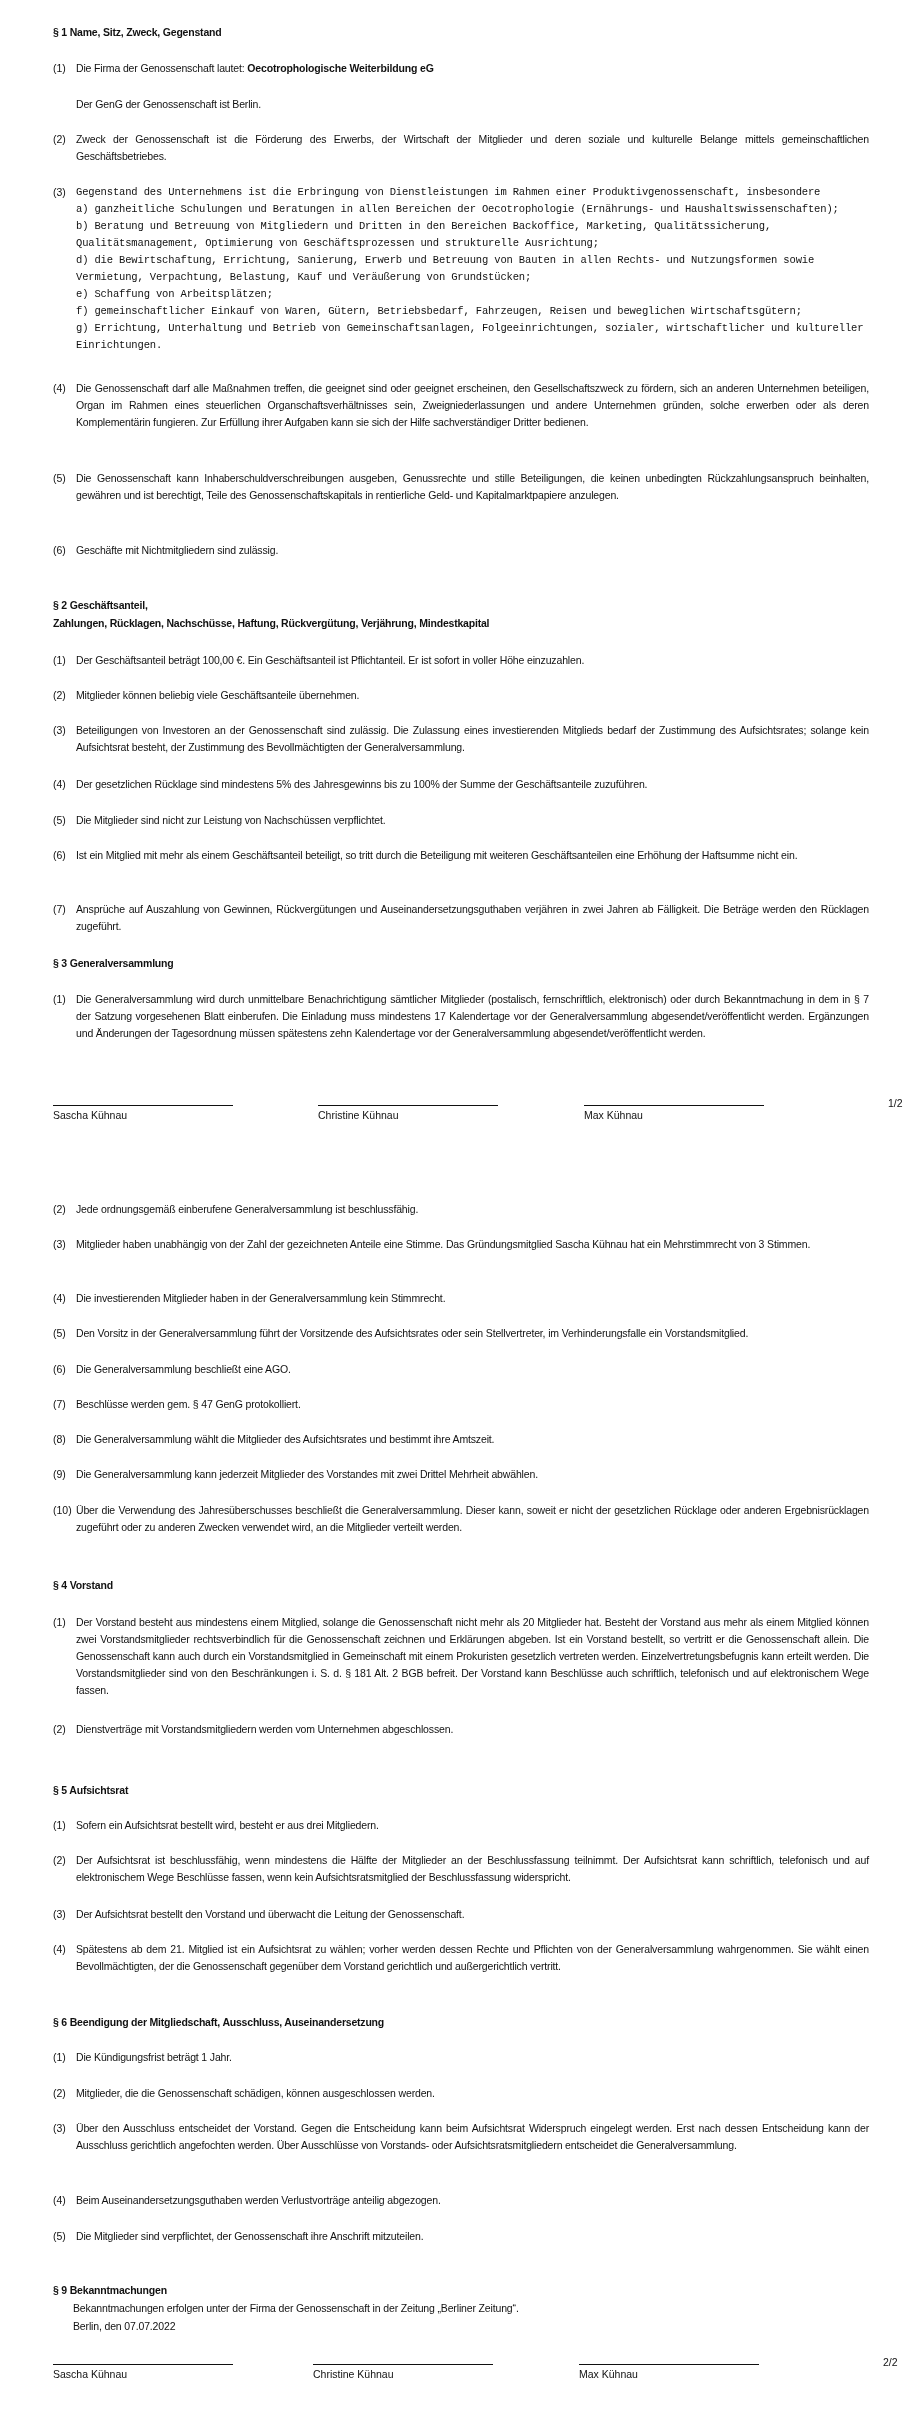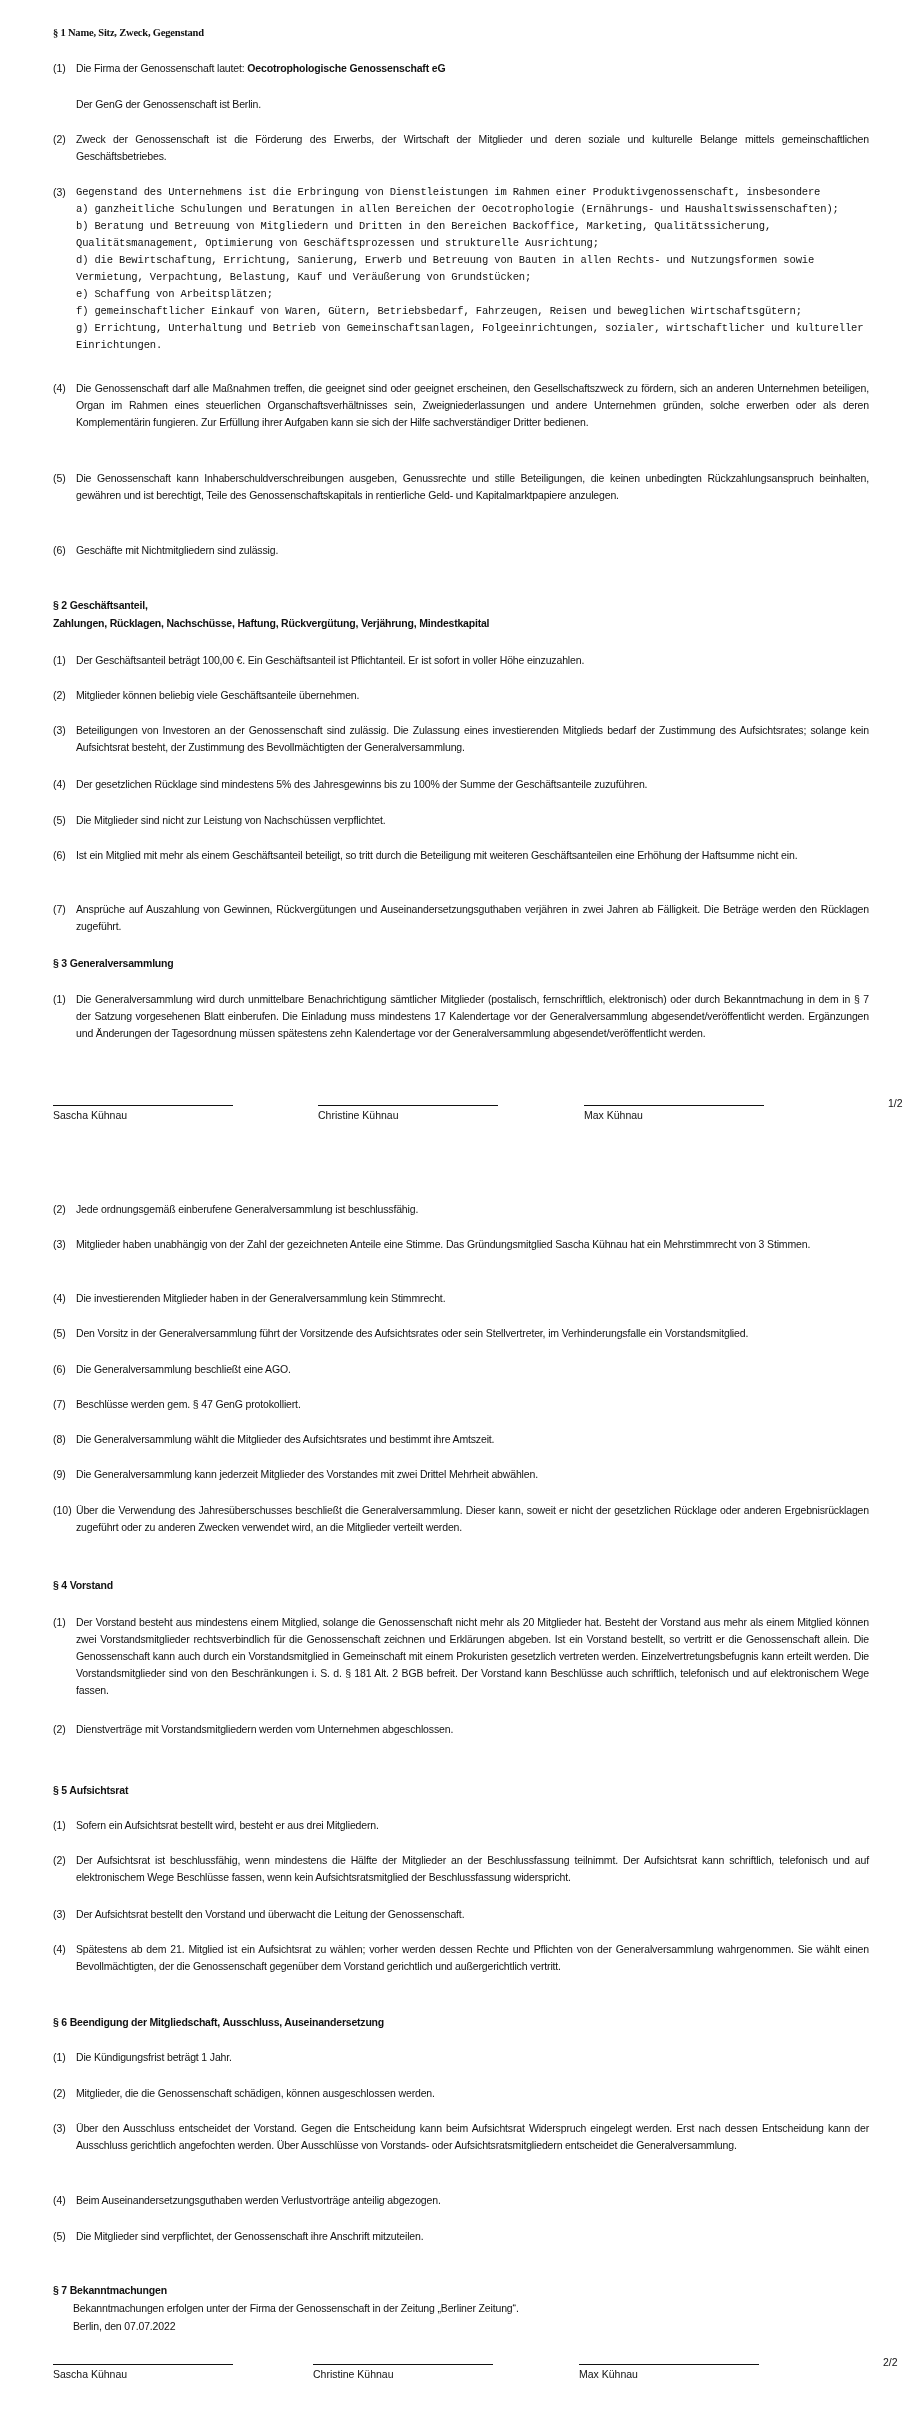--- a/index.html
+++ b/index.html
@@ -22,25 +22,25 @@
   .item .txt .bold { font-weight: bold; }
   .sub { display: block; font-family: Liberation Mono, monospace; }
   .sigline { position: absolute; width: 180px; border-top: 1px solid #111; }
   .signame { position: absolute; }
   .pagenum { position: absolute; left: 848px; margin-left: 40px; }
   .plain { position: absolute; left: 53px; letter-spacing: -0.15px; margin-left: 20px; }
 </style>
 </head>
 <body>
 
-<div class="abs heading" style="top:24px;font-family:Liberation Serif, serif;">§ 1 Name, Sitz, Zweck, Gegenstand</div>
+<div class="abs heading" style="top:24px;">§ 1 Name, Sitz, Zweck, Gegenstand</div>
 
 <div class="item" style="top:60px;">
   <span class="num">(1)</span>
-  <div class="txt left"><span>Die Firma der Genossenschaft lautet: </span><span class="bold">Oecotrophologische Genossenschaft eG</span></div>
+  <div class="txt left"><span>Die Firma der Genossenschaft lautet: </span><span class="bold">Oecotrophologische Weiterbildung eG</span></div>
 </div>
 
 <div class="item" style="top:96px;">
   <div class="txt left">Der GenG der Genossenschaft ist Berlin.</div>
 </div>
 
 <div class="item" style="top:131px;">
   <span class="num">(2)</span>
   <div class="txt">Zweck der Genossenschaft ist die Förderung des Erwerbs, der Wirtschaft der Mitglieder und deren soziale und kulturelle Belange mittels gemeinschaftlichen Geschäftsbetriebes.</div>
 </div>
@@ -225,21 +225,21 @@
 <div class="item" style="top:2192px;">
   <span class="num">(4)</span>
   <div class="txt left">Beim Auseinandersetzungsguthaben werden Verlustvorträge anteilig abgezogen.</div>
 </div>
 
 <div class="item" style="top:2228px;">
   <span class="num">(5)</span>
   <div class="txt left">Die Mitglieder sind verpflichtet, der Genossenschaft ihre Anschrift mitzuteilen.</div>
 </div>
 
-<div class="abs heading" style="top:2282px;">§ 7 Bekanntmachungen</div>
+<div class="abs heading" style="top:2282px;">§ 9 Bekanntmachungen</div>
 <div class="plain" style="top:2300px;">Bekanntmachungen erfolgen unter der Firma der Genossenschaft in der Zeitung „Berliner Zeitung“.</div>
 <div class="plain" style="top:2318px;">Berlin, den 07.07.2022</div>
 
 <div class="sigline" style="left:53px; top:2364px;"></div>
 <div class="sigline" style="left:313px; top:2364px;"></div>
 <div class="sigline" style="left:579px; top:2364px;"></div>
 <div class="signame" style="left:53px; top:2366px;">Sascha Kühnau</div>
 <div class="signame" style="left:313px; top:2366px;">Christine Kühnau</div>
 <div class="signame" style="left:579px; top:2366px;">Max Kühnau</div>
 <div class="pagenum" style="top:2354px; left:843px;">2/2</div>

